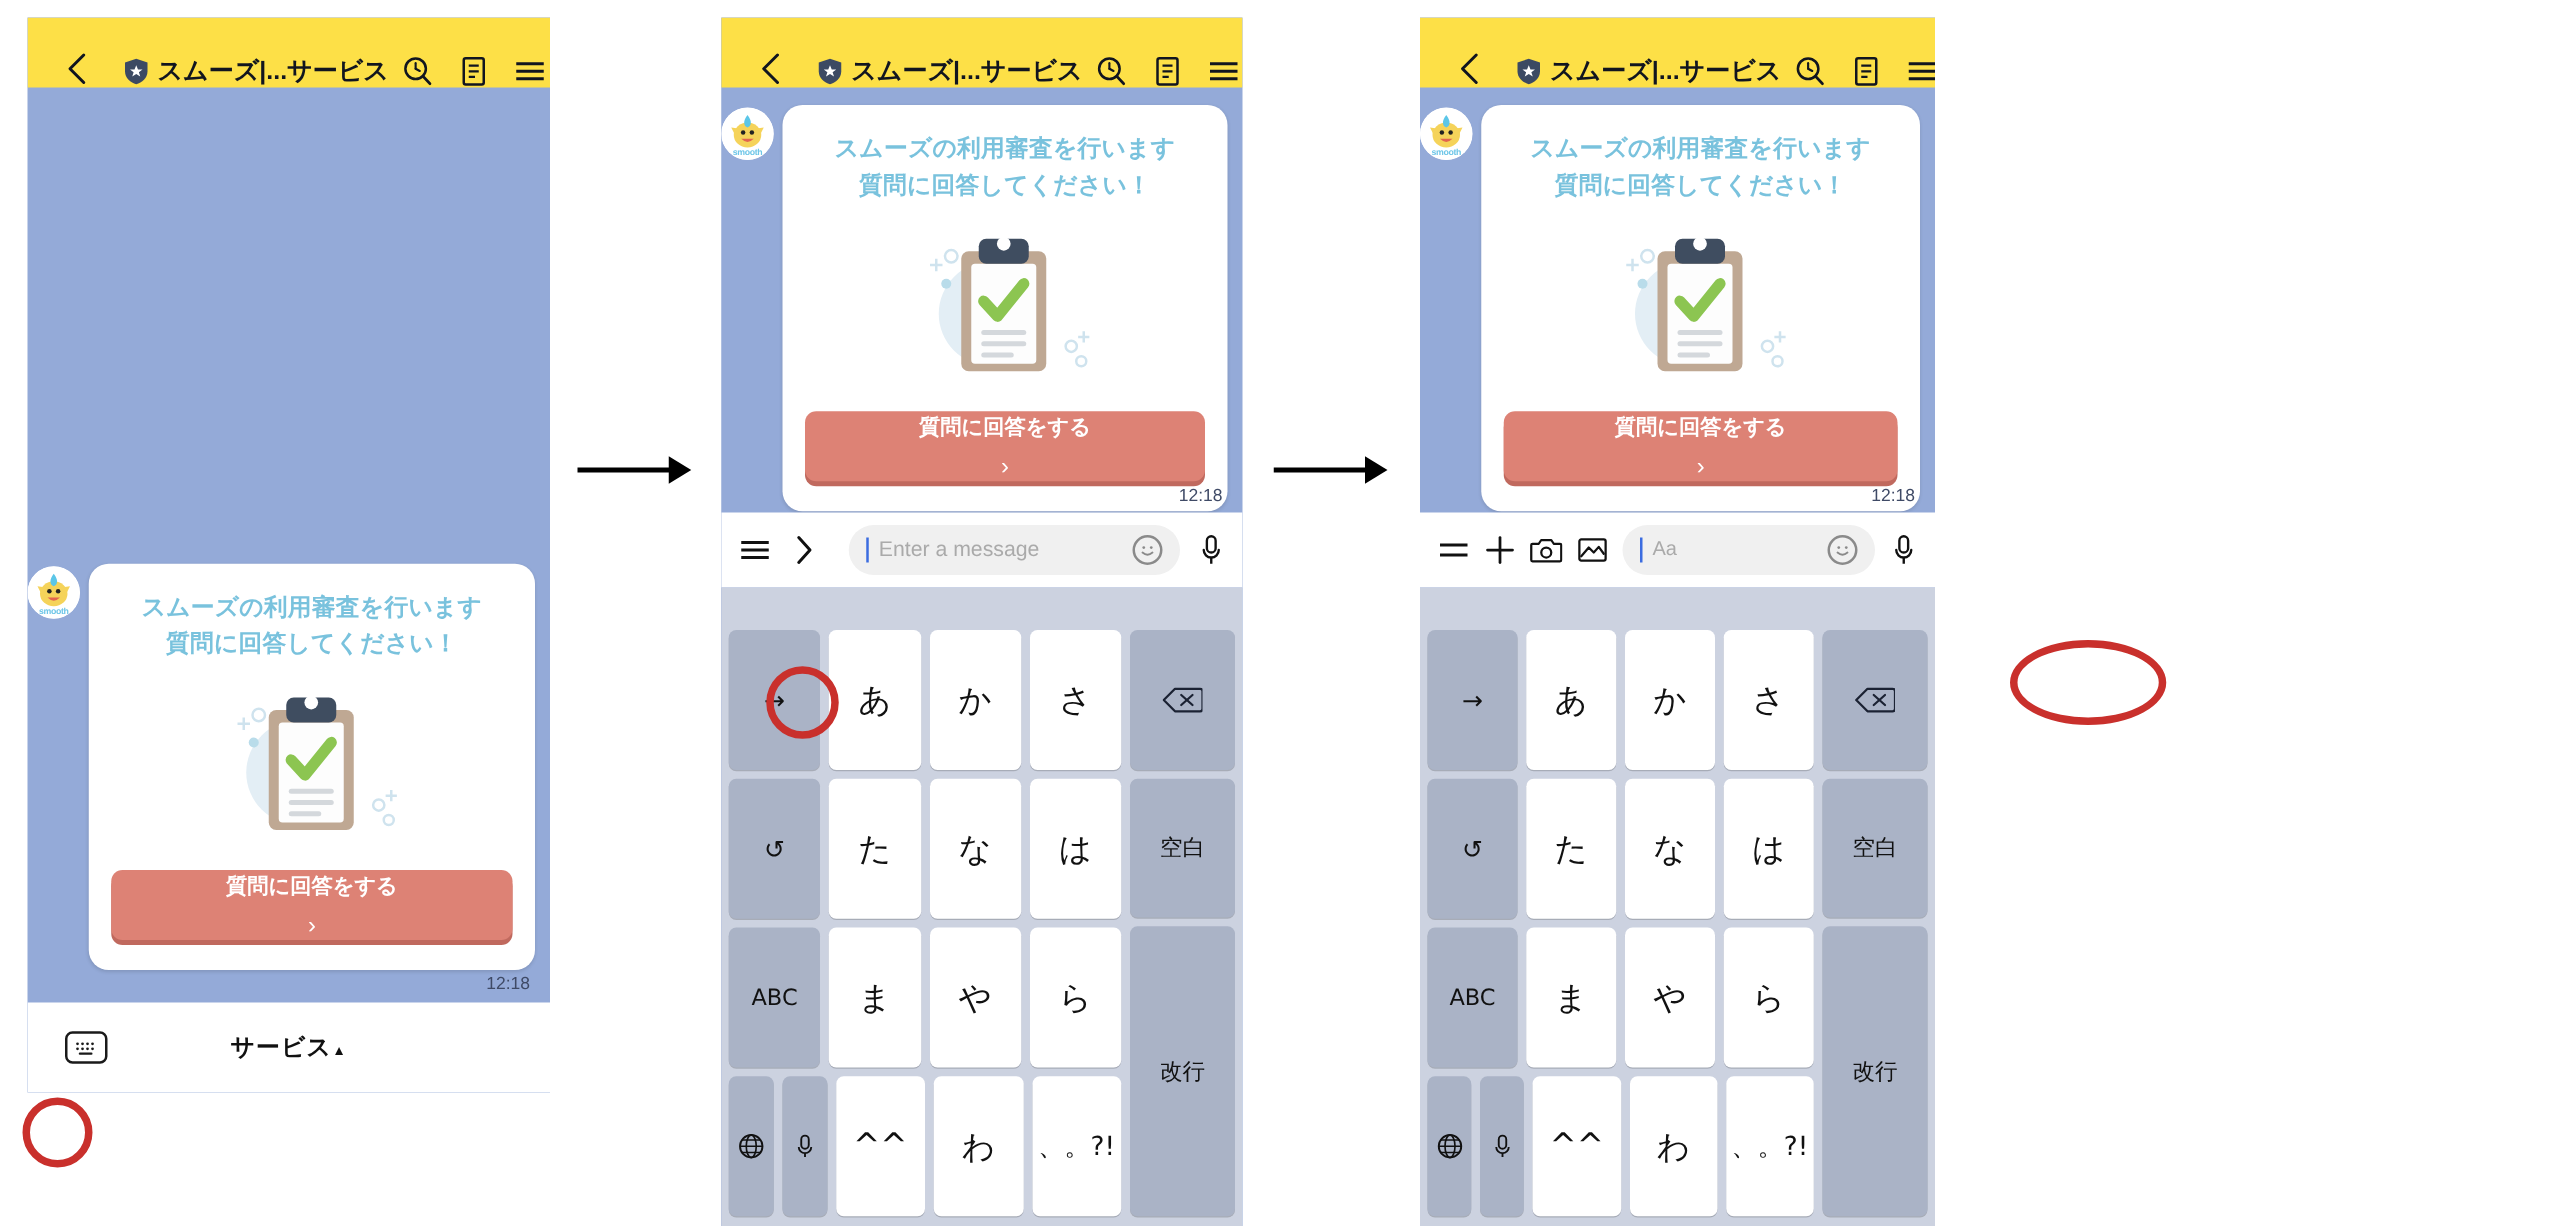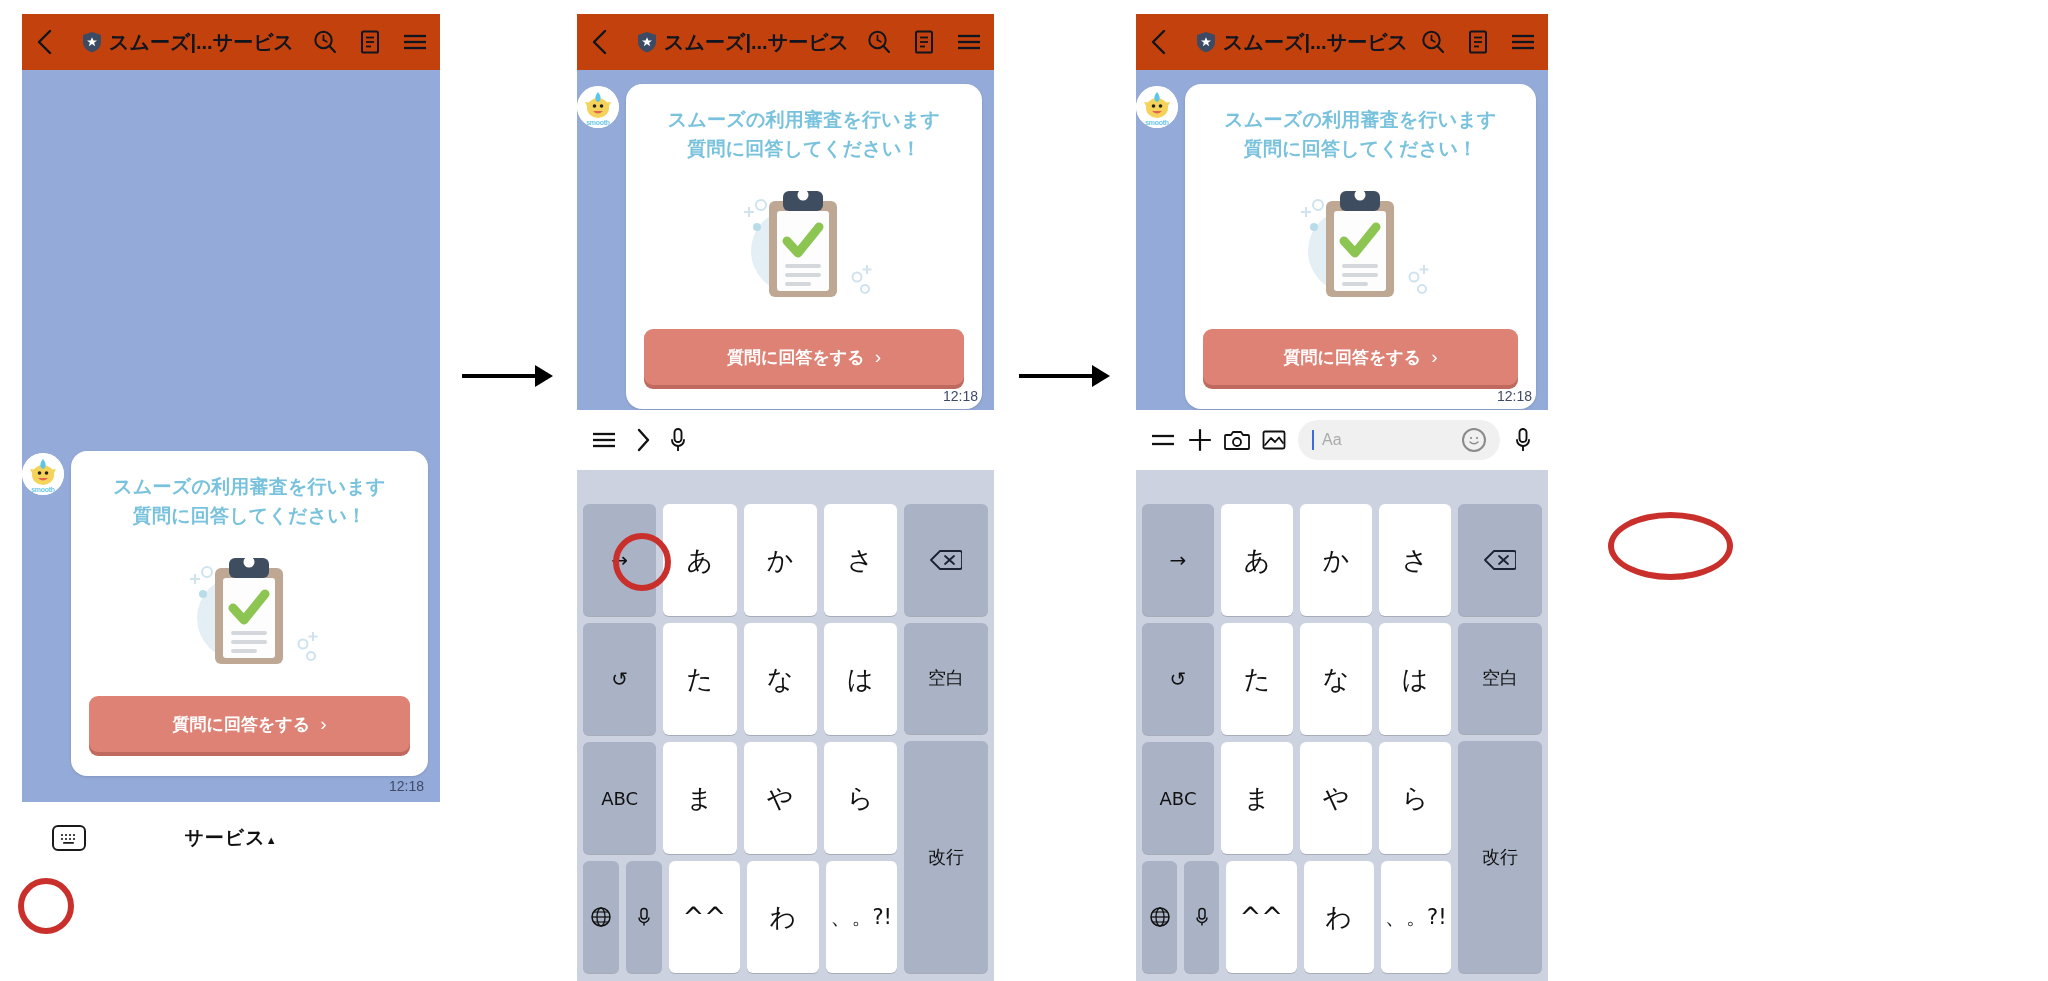--- a/index.html
+++ b/index.html
@@ -20,23 +20,23 @@
   }
   #phone1 { left: 22px;   width: 418px; height: 860px; }
   #phone2 { left: 577px;  width: 417px; height: 967px; }
   #phone3 { left: 1136px; width: 417px; height: 967px; }
   
   #phone3 { width: 412px; }
 
   
   .chat-header {
     height: 56px; flex: 0 0 56px;
-    background: #c2410c;
-    display: flex; align-items: center;
-    padding: 0 12px; gap: 10px;
+    background: #fde047;
+    display: flex; align-items: flex-end;
+    padding: 0 29px; gap: 10px;
   }
   .hdr-icon { flex: 0 0 auto; display: flex; align-items: center; justify-content: center; color:#1b1f2e; }
   .hdr-title {
     flex: 1 1 auto; display: flex; align-items: center; gap: 7px;
     justify-content: flex-start; padding-left: 16px;
     font-size: 20px; font-weight: 700; color: #11151f; white-space: nowrap;
   }
   .shield {
     width: 20px; height: 22px; flex: 0 0 auto; position: relative;
   }
@@ -67,21 +67,21 @@
   .card-title {
     color: #79c2dd; font-weight: 700; font-size: 19px; line-height: 1.5;
     text-align: center; letter-spacing: .2px;
   }
   .card-art { width: 100%; height: 148px; display:flex; align-items:center; justify-content:center; margin: 6px 0 2px; }
   .cta {
     width: 100%; background: #dd8275; border-radius: 9px;
     box-shadow: 0 4px 0 #c0695e;
     color: #fff; font-weight: 700; font-size: 17px;
     height: 56px; display: flex; align-items: center; justify-content: center; gap: 10px;
-    margin-top: 10px; cursor: pointer;
+    margin-top: 10px; cursor: pointer; flex-direction: column;
   }
   .cta .chev { font-size: 19px; font-weight: 400; }
 
   .stamp {
     position: absolute; right: 16px; font-size: 14px; color: #3f4a66;
   }
   #phone1 .stamp { bottom: 8px; }
   #phone2 .stamp { top: 362px; }
   #phone3 .stamp { top: 362px; }
 
@@ -372,20 +372,31 @@
             <line x1="2" y1="4" x2="24" y2="4" stroke="#111" stroke-width="2.3"></line>
             <line x1="2" y1="10" x2="24" y2="10" stroke="#111" stroke-width="2.3"></line>
             <line x1="2" y1="16" x2="24" y2="16" stroke="#111" stroke-width="2.3"></line>
           </svg>
       </span>
       <span class="ib-icon" style="margin-left:2px;">
         <svg width="20" height="28" viewBox="0 0 20 28">
             <polyline points="6,4 15,14 6,24" fill="none" stroke="#111" stroke-width="2.4" stroke-linecap="round" stroke-linejoin="round"></polyline>
           </svg>
       </span>
+      <span class="field" style="margin-left:12px;">
+        <span class="caret-bar"></span>
+        <span class="ph">Enter a message</span>
+        <span class="smiley">
+          <svg width="20" height="20" viewBox="0 0 20 20" style="position:absolute;left:0;top:0;">
+              <circle cx="7" cy="8" r="1.1" fill="#8a8a8a"></circle>
+              <circle cx="13" cy="8" r="1.1" fill="#8a8a8a"></circle>
+              <path d="M6 12 Q10 15.5 14 12" fill="none" stroke="#8a8a8a" stroke-width="1.5" stroke-linecap="round"></path>
+            </svg>
+        </span>
+      </span>
       <span class="ib-icon">
         <svg width="22" height="28" viewBox="0 0 22 28">
             <rect x="7.5" y="3" width="7" height="13" rx="3.5" fill="none" stroke="#111" stroke-width="1.9"></rect>
             <path d="M5 14 a6 6 0 0 0 12 0" fill="none" stroke="#111" stroke-width="1.9" stroke-linecap="round"></path>
             <line x1="11" y1="20" x2="11" y2="25" stroke="#111" stroke-width="1.9"></line>
           </svg>
       </span>
     </div>
 
     <div class="keyboard">

